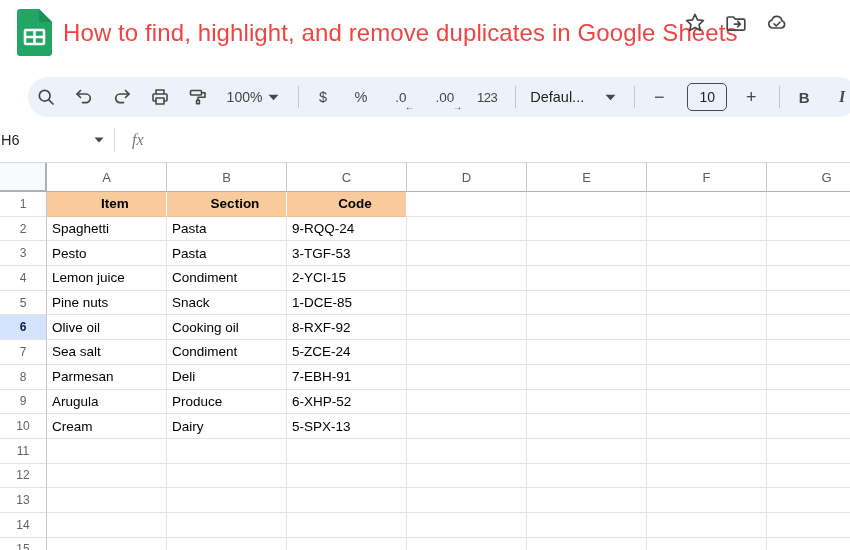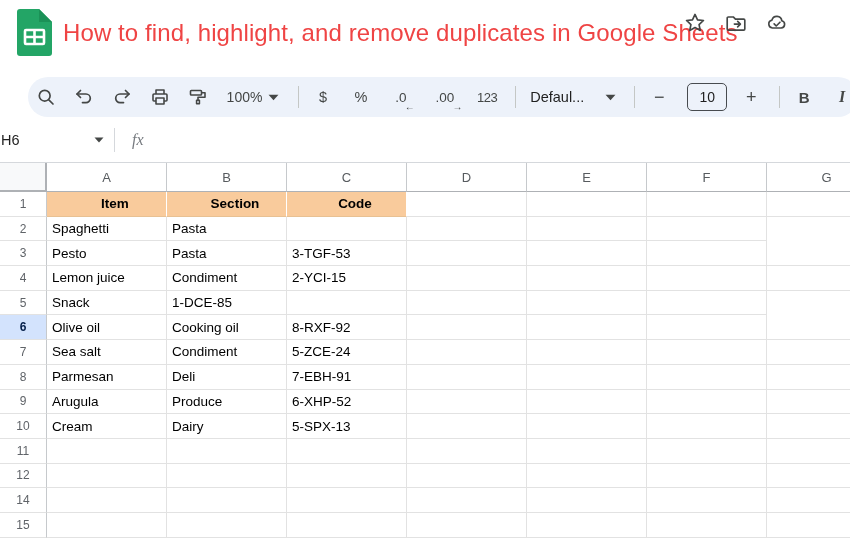--- a/index.html
+++ b/index.html
@@ -229,20 +229,21 @@
           <div class="cell orange">Code</div>
           <div class="cell"></div>
           <div class="cell"></div>
           <div class="cell"></div>
           <div class="cell"></div>
         </div>
         <div class="g-row">
           <div class="row-h">2</div>
           <div class="cell">Spaghetti</div>
           <div class="cell">Pasta</div>
+          <div class="cell">9-RQQ-24</div>
           <div class="cell"></div>
           <div class="cell"></div>
           <div class="cell"></div>
           <div class="cell"></div>
         </div>
         <div class="g-row">
           <div class="row-h">3</div>
           <div class="cell">Pesto</div>
           <div class="cell">Pasta</div>
           <div class="cell">3-TGF-53</div>
@@ -256,20 +257,21 @@
           <div class="cell">Lemon juice</div>
           <div class="cell">Condiment</div>
           <div class="cell">2-YCI-15</div>
           <div class="cell"></div>
           <div class="cell"></div>
           <div class="cell"></div>
           <div class="cell"></div>
         </div>
         <div class="g-row">
           <div class="row-h">5</div>
+          <div class="cell">Pine nuts</div>
           <div class="cell">Snack</div>
           <div class="cell">1-DCE-85</div>
           <div class="cell"></div>
           <div class="cell"></div>
           <div class="cell"></div>
           <div class="cell"></div>
         </div>
         <div class="g-row">
           <div class="row-h sel">6</div>
           <div class="cell">Olive oil</div>
@@ -334,20 +336,30 @@
           <div class="row-h">12</div>
           <div class="cell"></div>
           <div class="cell"></div>
           <div class="cell"></div>
           <div class="cell"></div>
           <div class="cell"></div>
           <div class="cell"></div>
           <div class="cell"></div>
         </div>
         <div class="g-row">
+          <div class="row-h">13</div>
+          <div class="cell"></div>
+          <div class="cell"></div>
+          <div class="cell"></div>
+          <div class="cell"></div>
+          <div class="cell"></div>
+          <div class="cell"></div>
+          <div class="cell"></div>
+        </div>
+        <div class="g-row">
           <div class="row-h">14</div>
           <div class="cell"></div>
           <div class="cell"></div>
           <div class="cell"></div>
           <div class="cell"></div>
           <div class="cell"></div>
           <div class="cell"></div>
           <div class="cell"></div>
         </div>
         <div class="g-row">

